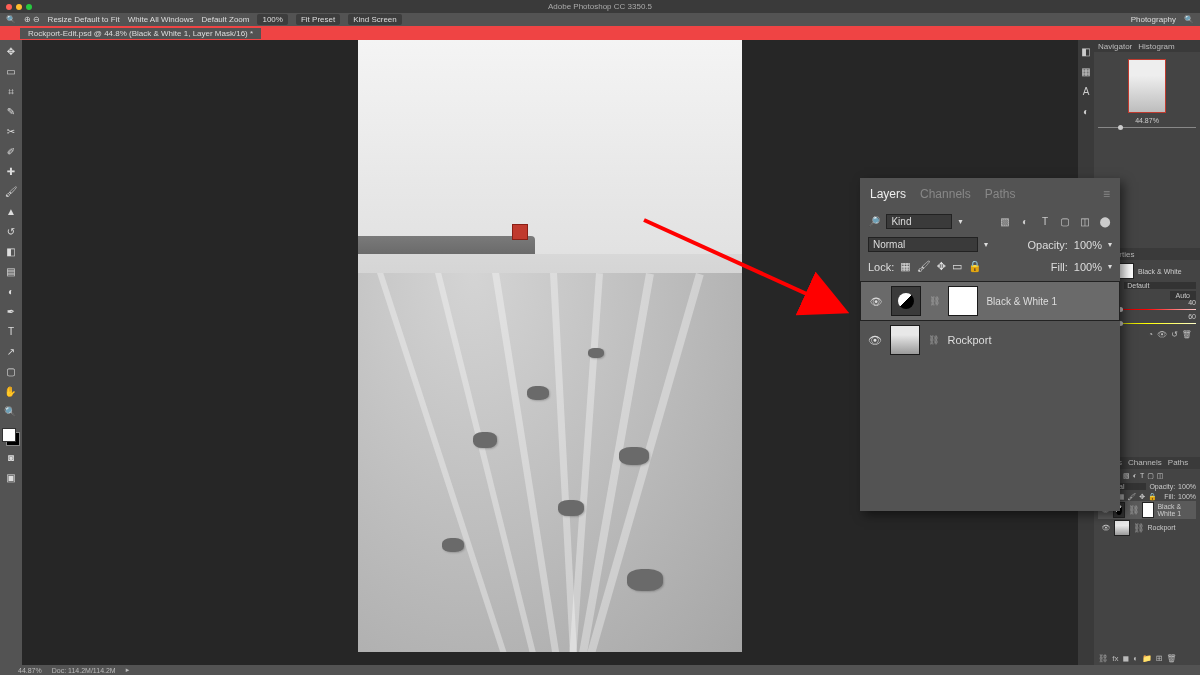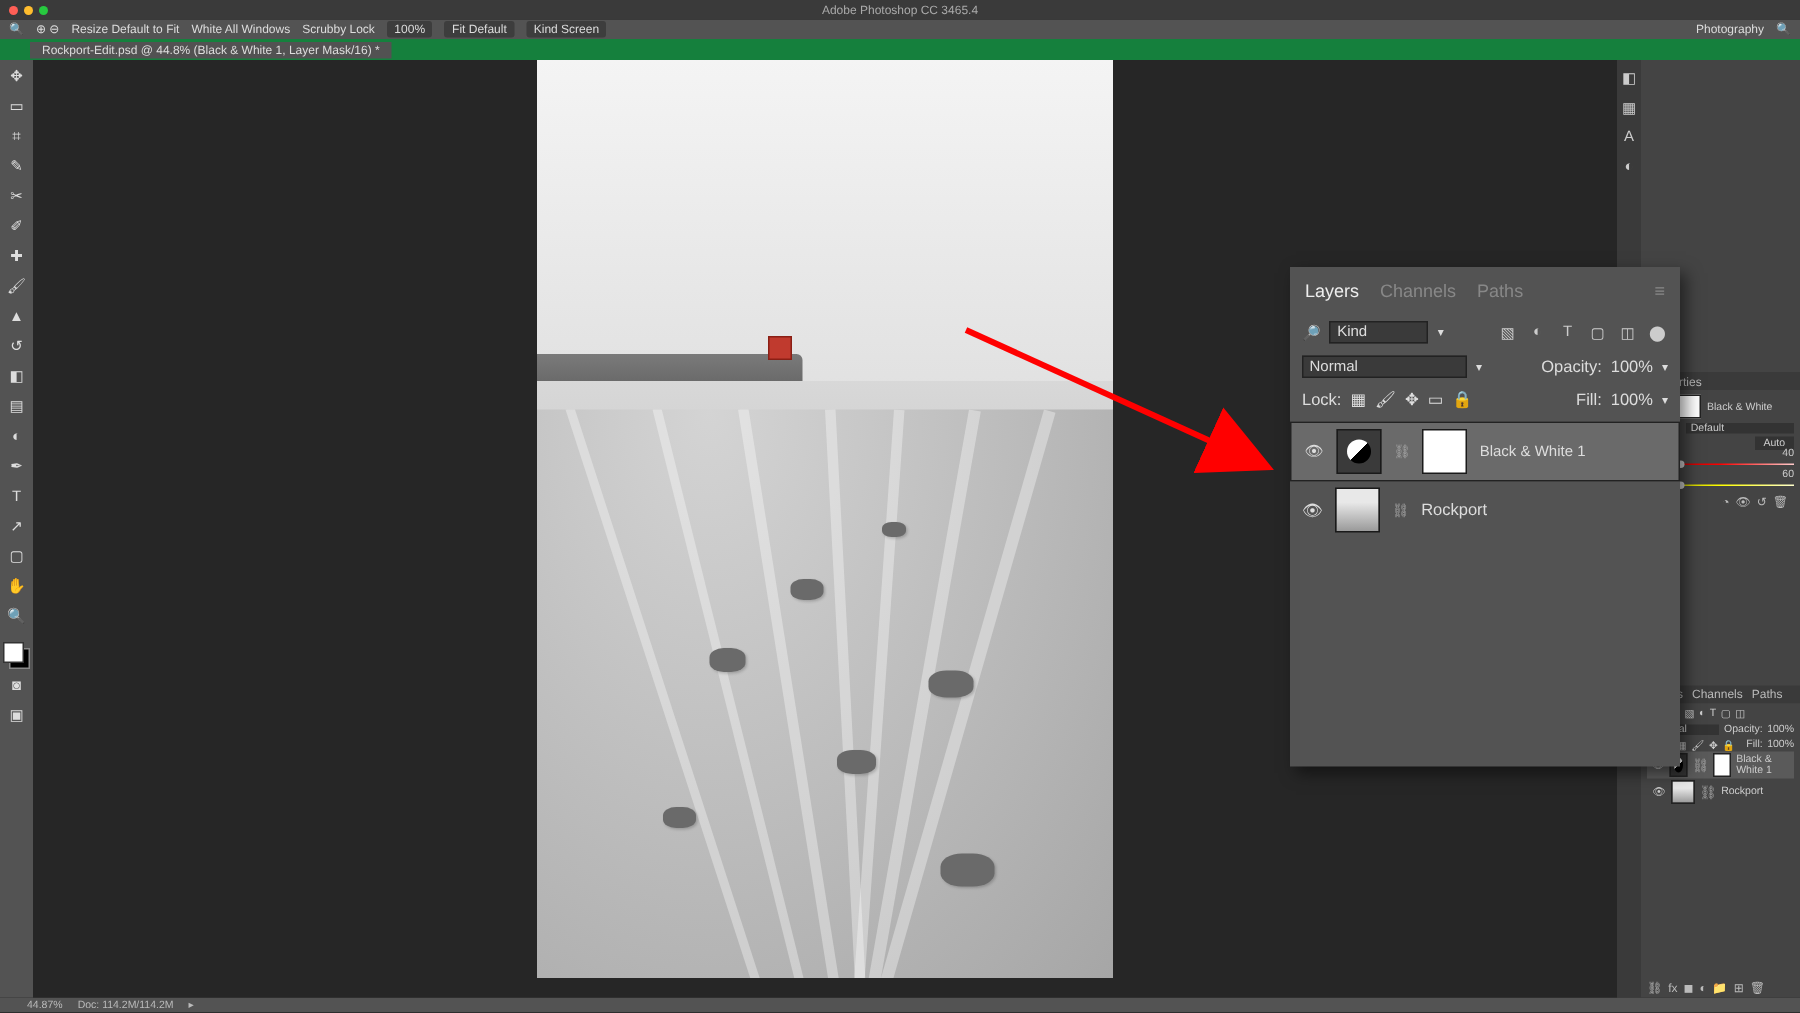--- a/index.html
+++ b/index.html
@@ -4,21 +4,21 @@
 <style>
   html,body{margin:0;padding:0;width:1200px;height:675px;overflow:hidden;background:#1f1f1f;font-family:Helvetica,Arial,sans-serif;font-size:10px;color:#ccc;user-select:none}
   .titlebar{height:13px;background:#3a3a3a;display:flex;align-items:center;position:relative}
   .traffic{display:flex;gap:4px;margin-left:6px}
   .tl{width:6px;height:6px;border-radius:50%}
   .tl.r{background:#ff5f56}.tl.y{background:#ffbd2e}.tl.g{background:#27c93f}
   .title{position:absolute;left:50%;transform:translateX(-50%);font-size:8px;color:#aaa}
   .optbar{height:13px;background:#535353;display:flex;align-items:center;padding:0 6px;gap:8px;font-size:8px;color:#ddd}
   .optbar .btn{background:#3d3d3d;padding:1px 5px;border-radius:2px}
   .optbar .right{margin-left:auto}
-  .tabbar{height:14px;background:#15803d;display:flex;align-items:center;font-size:8px;color:#ddd;padding-left:20px}
+  .tabbar{height:14px;background:#ef4444;display:flex;align-items:center;font-size:8px;color:#ddd;padding-left:20px}
   .tab{background:#525252;padding:1px 8px}
   .main{display:flex;height:calc(675px - 13px - 13px - 14px - 10px)}
   .tools{width:22px;background:#535353;display:flex;flex-direction:column;align-items:center;gap:4px;padding-top:4px}
   .tools .t{width:16px;height:16px;color:#ddd;font-size:10px;line-height:16px;text-align:center;cursor:pointer}
   .fgbg{width:18px;height:18px;position:relative;margin-top:4px}
   .fgbg .fg{position:absolute;width:12px;height:12px;background:#fff;border:1px solid #333;top:0;left:0}
   .fgbg .bg{position:absolute;width:12px;height:12px;background:#000;border:1px solid #888;bottom:0;right:0}
   .canvaswrap{flex:1;background:#262626;position:relative}
   .canvas{position:absolute;top:0;left:50%;transform:translateX(-50%);width:384px;height:612px;background:#eee}
   .sky{position:absolute;top:0;left:0;right:0;height:38%;background:linear-gradient(#f4f4f4,#e0e0e0)}
@@ -76,31 +76,31 @@
 </style>
 </head>
 <body>
 
 <div class="titlebar">
   <div class="traffic">
     <div class="tl r"></div>
     <div class="tl y"></div>
     <div class="tl g"></div>
   </div>
-  <div class="title">Adobe Photoshop CC 3465.4</div>
+  <div class="title">Adobe Photoshop CC 3350.5</div>
 </div>
 
 <div class="optbar">
   <span>🔍</span>
   <span>⊕ ⊖</span>
   <span>Resize Default to Fit</span>
   <span>White All Windows</span>
-  <span>Scrubby Lock</span>
+  <span>Default Zoom</span>
   <span class="btn">100%</span>
-  <span class="btn">Fit Default</span>
+  <span class="btn">Fit Preset</span>
   <span class="btn">Kind Screen</span>
   <span class="right">Photography</span>
   <span>🔍</span>
 </div>
 
 <div class="tabbar">
   <div class="tab">Rockport-Edit.psd @ 44.8% (Black &amp; White 1, Layer Mask/16) *</div>
 </div>
 
 <div class="main">
@@ -166,20 +166,31 @@
   </div>
 
   <div class="side">
     <div class="sidecol" style="height:86px">
       <div class="tabicons">
         <div>◧</div>
         <div>▦</div>
         <div>A</div>
         <div>◐</div>
       </div>
+      <div class="panels">
+        <div class="panelhead">
+          <span>Navigator</span>
+          <span>Histogram</span>
+        </div>
+        <div class="panelbody" style="text-align:center">
+          <div class="nav-thumb"></div>
+          <div>44.87%</div>
+          <div class="slider"></div>
+        </div>
+      </div>
     </div>
 
     <div class="sidecol" style="height:130px">
       <div class="tabicons">
         <div>⏱</div>
         <div>▶</div>
       </div>
       <div class="panels">
         <div class="panelhead">
           <span>Properties</span>

